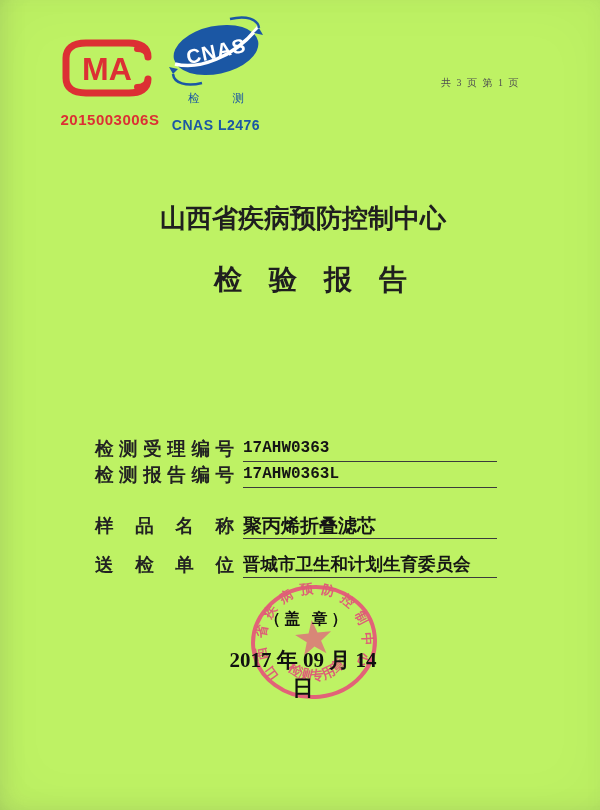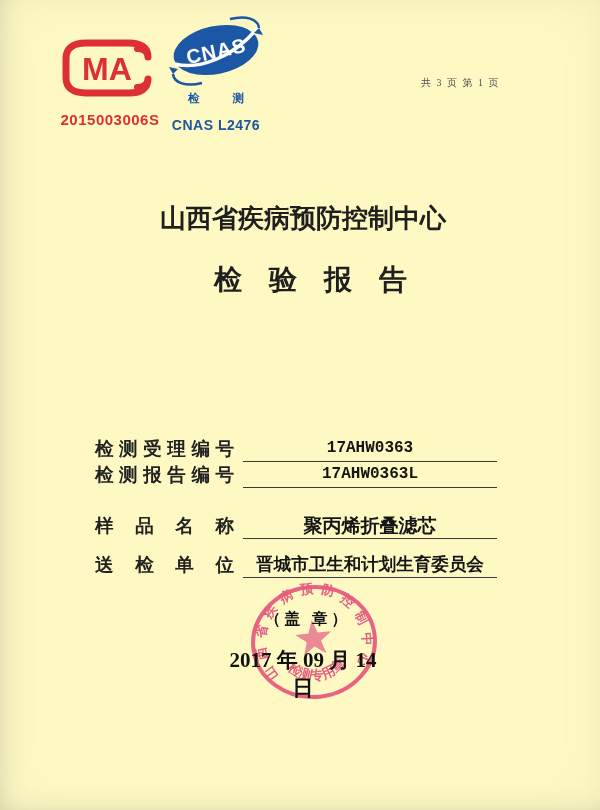--- a/index.html
+++ b/index.html
@@ -1,51 +1,51 @@
 <!DOCTYPE html>
 <html><head>
 <meta charset="utf-8">
 <style>
   * { box-sizing: border-box; }
   html,body { margin:0; padding:0; background:#ffffff; }
   .page {
     position:relative; width:600px; height:810px; overflow:hidden;
-    background:#fef9c3;
+    background:#bef264;
     box-shadow: inset 0 0 60px rgba(0,0,0,0.035),
                 inset 14px -10px 30px -20px rgba(90,90,90,0.30),
                 inset -6px 6px 24px -18px rgba(120,120,120,0.18);
     font-family:"Liberation Serif","DejaVu Serif",serif;
     color:#2a2a2a;
   }
 
   
   .cma-block { position:absolute; left:58px; top:38px; width:104px; text-align:center; }
   .cma-number { margin-top:9px; color:#dc3034; font-weight:bold; font-size:15px;
     font-family:"Liberation Sans","DejaVu Sans",sans-serif; letter-spacing:0.5px; }
 
   .cnas-block { position:absolute; left:166px; top:14px; width:100px; text-align:center;
     color:#1b57a4; font-family:"Liberation Sans","DejaVu Sans",sans-serif; }
-  .cnas-sub { font-size:11.5px; font-weight:bold; letter-spacing:15px; padding-left:15px; line-height:13px; }
+  .cnas-sub { font-size:11.5px; font-weight:normal; letter-spacing:15px; padding-left:15px; line-height:13px; }
   .cnas-acc { font-size:14px; font-weight:bold; margin-top:12px; letter-spacing:0.5px; }
 
-  .page-note { position:absolute; left:421px; top:76px; font-size:10px; color:#505050; letter-spacing:1.5px; }
+  .page-note { position:absolute; left:441px; top:76px; font-size:10px; color:#505050; letter-spacing:1.5px; }
 
   
   .org-title { position:absolute; top:201px; left:3px; width:600px; text-align:center;
     font-size:26px; font-weight:bold; letter-spacing:0px; color:#1f1f1f; }
   .report-title { position:absolute; top:261px; left:24px; width:600px; text-align:center;
     font-size:28px; font-weight:bold; letter-spacing:27px; color:#1f1f1f; }
 
   
   .frow { position:absolute; left:0; width:512px; height:26px; }
   .frow .flabel { position:absolute; left:95px; top:0; width:139px; height:26px; line-height:26px;
     font-size:18.5px; font-weight:bold; color:#222;
     text-align:justify; text-align-last:justify; -moz-text-align-last:justify; }
   .frow .fvalue { position:absolute; left:243px; top:0; width:254px; height:26px; line-height:25px;
-    text-align:center; border-bottom:1.8px solid #3b3b3b; color:#151515; }
+    text-align:left; border-bottom:1.8px solid #3b3b3b; color:#151515; }
   .r1 { top:436px; } .r2 { top:462px; } .r3 { top:513px; } .r4 { top:552px; }
   .v-mono { font-family:"Liberation Mono","DejaVu Sans Mono",monospace; font-size:16px; font-weight:bold; letter-spacing:0px; }
   .v-cn-lg { font-size:19px; font-weight:bold; }
   .v-cn-md { font-size:17.5px; font-weight:bold; }
 
   
   .seal-stamp { position:absolute; left:244px; top:579px; width:140px; height:126px;
     z-index:2; opacity:0.9; transform:rotate(-6deg); }
   .seal-cover-note { position:absolute; left:233px; top:609px; width:150px; z-index:3;
     text-align:center; font-size:15.5px; font-weight:bold; letter-spacing:4px; color:#101010; }

